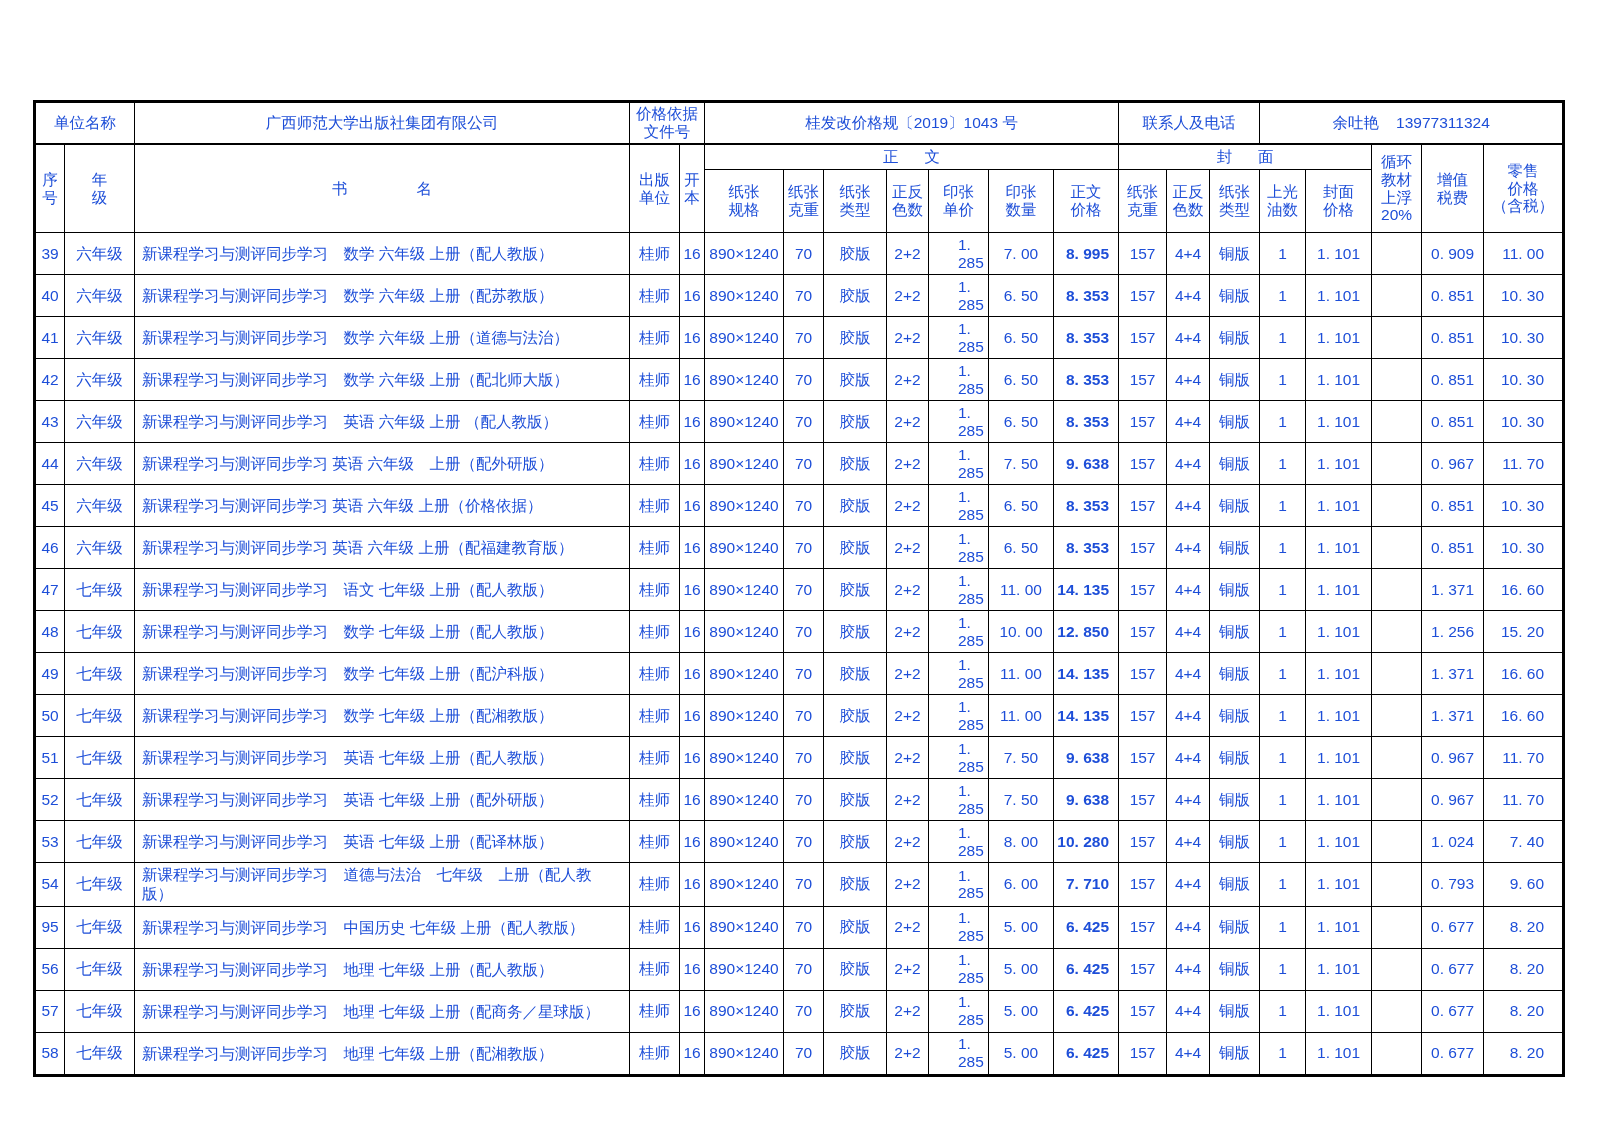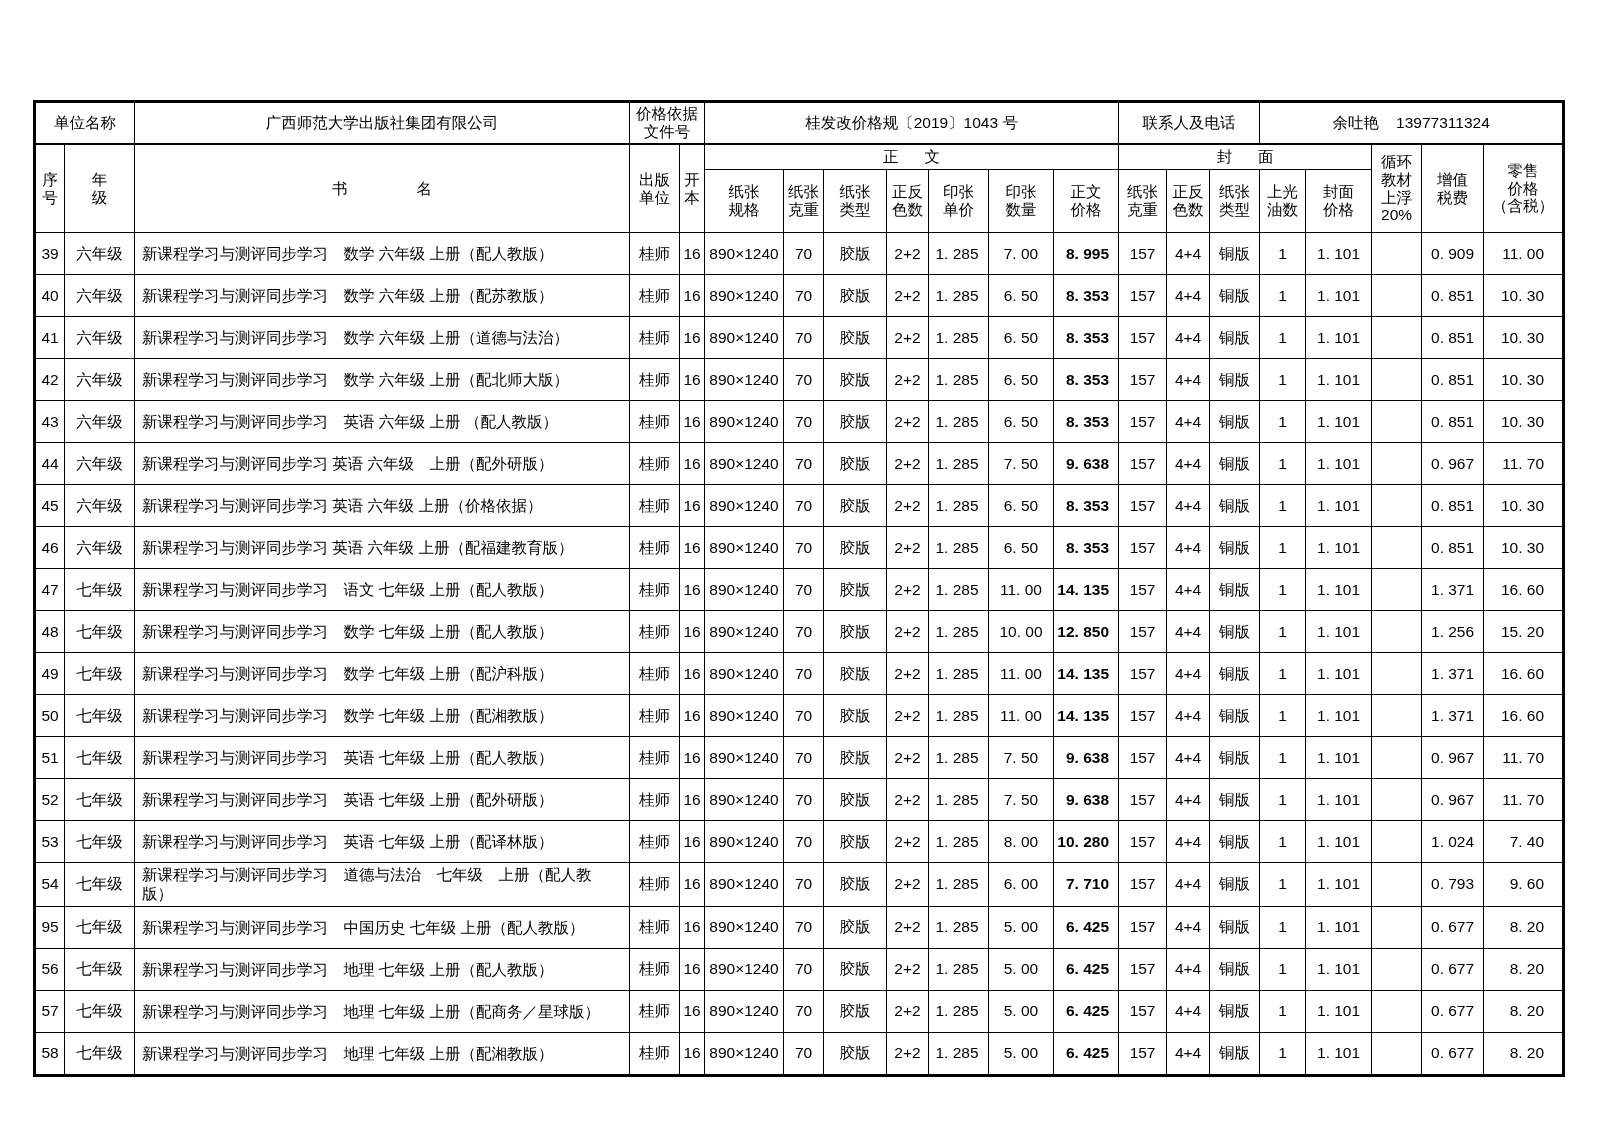--- a/index.html
+++ b/index.html
@@ -6,21 +6,21 @@
     margin: 0;
     padding: 0;
     background: #ffffff;
   }
   .page {
     position: relative;
     width: 1600px;
     height: 1122px;
     background: #ffffff;
     font-family: "Liberation Sans", "DejaVu Sans", sans-serif;
-    color: #000000;
+    color: #1d4ed8;
   }
   table.price-table {
     position: absolute;
     left: 33px;
     top: 100px;
     width: 1529px;
     border-collapse: collapse;
     table-layout: fixed;
     border: 3px solid #000000;
   }
@@ -47,21 +47,21 @@
   .left { text-align: left; padding-left: 8px; }
   .small { font-size: 14.5px; line-height: 1.2; margin-left: 6px; }
   .recycle-head { font-size: 14px; line-height: 1.08; }
 
   tbody.rows td.col-book {
     text-align: left;
     padding: 2px 7px;
     line-height: 1.25;
     margin-top: 14px;
   }
-  tbody.rows td.col-sheet_price { text-align: center; padding-right: 3px; }
+  tbody.rows td.col-sheet_price { text-align: left; padding-right: 3px; padding-left: 29px; }
   tbody.rows td.col-body_price  { text-align: right; padding-right: 9px; font-weight: bold; }
   tbody.rows td.col-retail      { text-align: right; padding-right: 18px; }
 
   .footer {
     position: absolute;
     left: 33px;
     top: 1036px;
     width: 1529px;
     text-align: center;
     font-size: 17px;

